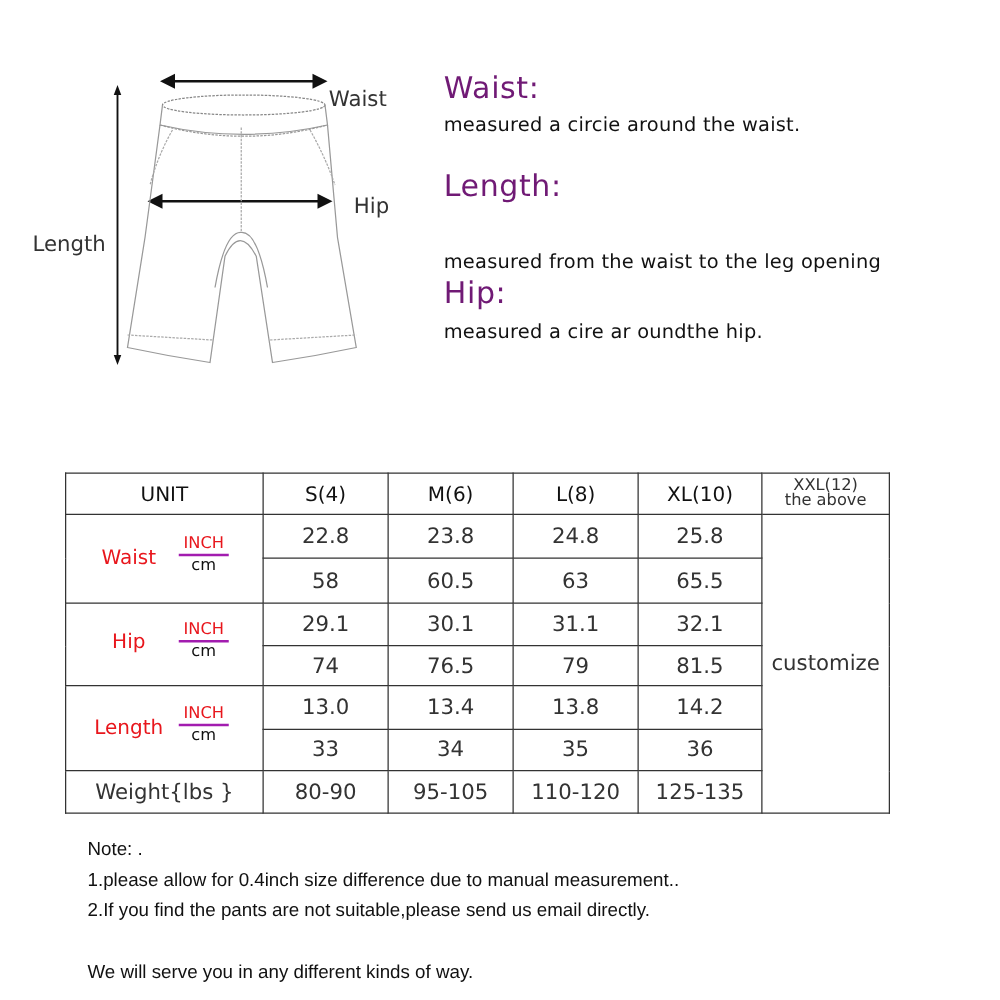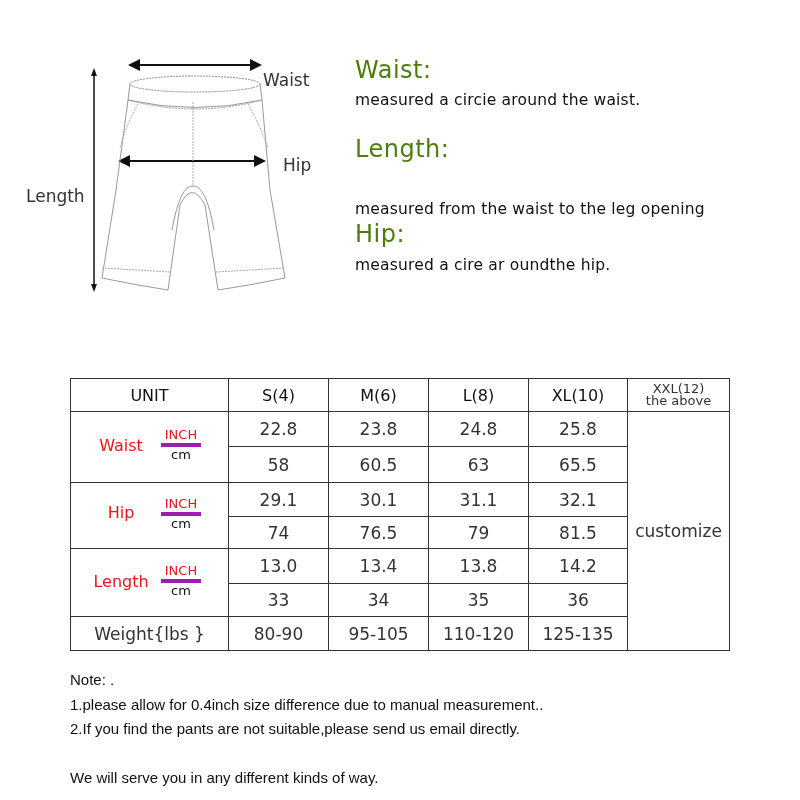--- a/index.html
+++ b/index.html
@@ -2,31 +2,31 @@
 <html><head>
   <meta charset="utf-8">
   <style>
     html, body { margin: 0; padding: 0; background: #ffffff; }
     body { width: 800px; height: 800px; position: relative; overflow: hidden; font-family: "DejaVu Sans", sans-serif; color: #1a1a1a; }
     .abs { position: absolute; }
     
     #diagram { left: 20px; top: 40px; width: 330px; height: 270px; }
     .diag-label { position: absolute; font-size: 17px; color: #333; font-family: "DejaVu Sans", sans-serif; }
     
-    .def-title { position: absolute; left: 355px; font-size: 24px; color: #4d7c0f; font-family: "DejaVu Sans", sans-serif; letter-spacing: 0.5px; }
+    .def-title { position: absolute; left: 355px; font-size: 24px; color: #701a75; font-family: "DejaVu Sans", sans-serif; letter-spacing: 0.5px; }
     .def-text { position: absolute; left: 355px; font-size: 15.5px; color: #111; font-family: "DejaVu Sans", sans-serif; letter-spacing: 0.2px; }
     
-    #size-table { position: absolute; left: 70px; top: 378px; border-collapse: collapse; padding-left: 31px; }
+    #size-table { position: absolute; left: 52px; top: 378px; border-collapse: collapse; padding-left: 31px; }
     #size-table td { border: 1px solid #333; padding: 0; text-align: center; vertical-align: middle; font-size: 17px; color: #333; font-family: "DejaVu Sans", sans-serif; }
     #size-table .hdr { font-size: 16px; color: #111; }
     .hdr-small { font-size: 13px !important; line-height: 12px; color: #222; }
     .meas-cell { position: relative; }
     .meas-name { position: absolute; left: 0; width: 100px; text-align: center; color: #e8161c; font-size: 16px; }
     .unit-frac { position: absolute; left: 90px; width: 40px; text-align: center; }
-    .unit-inch { display: block; color: #e8161c; font-size: 13px; border-bottom: 4px solid #a21caf; line-height: 15px; padding-bottom: 1px; }
+    .unit-inch { display: block; color: #e8161c; font-size: 13px; border-bottom: 2px solid #a21caf; line-height: 15px; padding-bottom: 1px; }
     .unit-cm { display: block; color: #111; font-size: 13px; line-height: 15px; }
     .weight-label { color: #e8161c; font-size: 15px; }
     .customize { color: #e0163c; font-size: 16px; }
     
     .note { position: absolute; left: 70px; font-size: 15px; color: #111; font-family: "Liberation Sans", sans-serif; }
   </style>
 </head>
 <body>
 
 <div id="diagram" class="abs">

